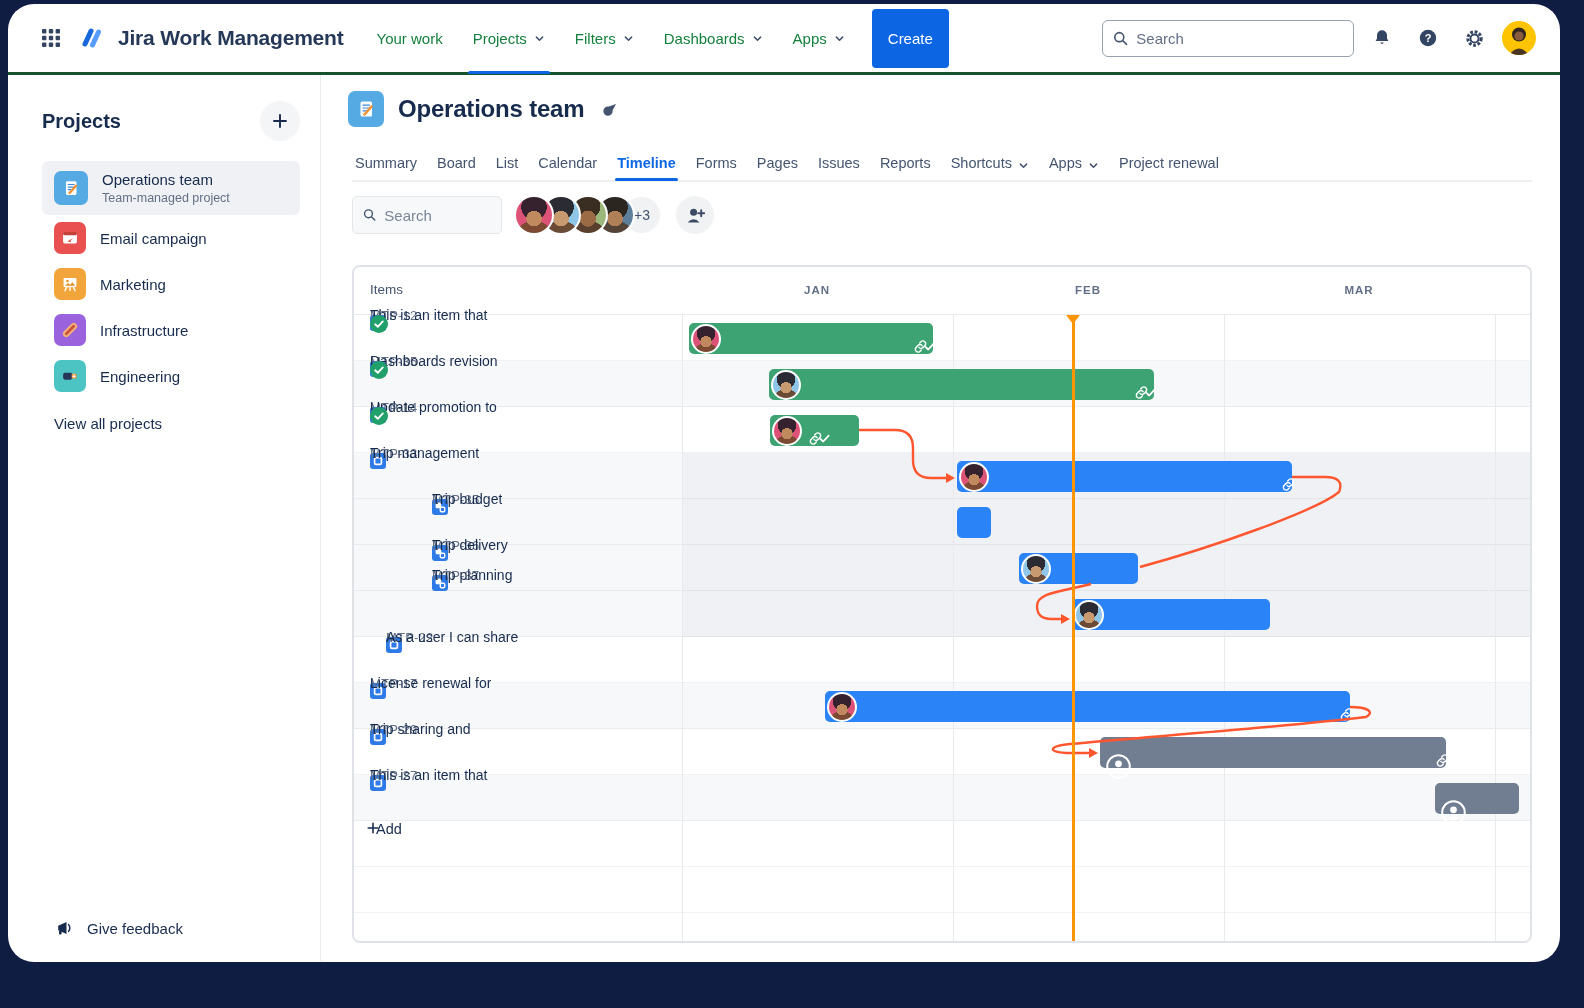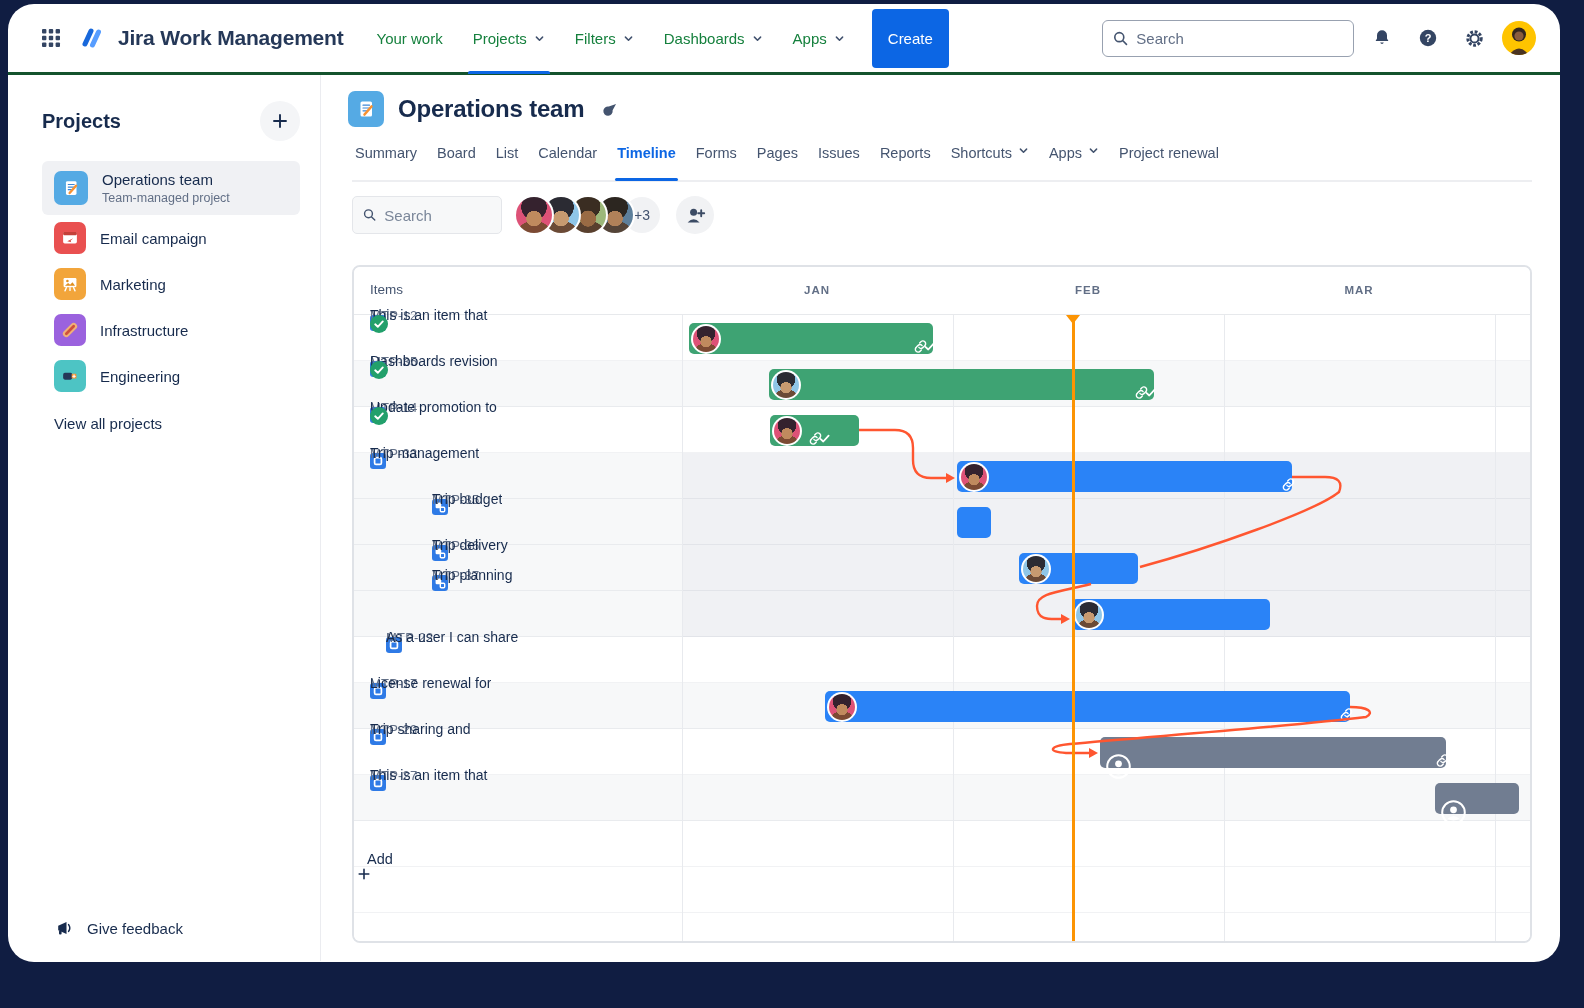--- a/index.html
+++ b/index.html
@@ -44,21 +44,21 @@
   .sb-name{font-size:15px;font-weight:500;color:var(--ink)}
   .sb-sub{font-size:12.5px;color:var(--sub);margin-top:3px}
   .sb-viewall{margin:16px 0 0 12px;font-size:15px;font-weight:500;color:var(--ink);cursor:pointer}
   .sb-feedback{position:absolute;left:48px;bottom:24px;display:flex;align-items:center;gap:13px;
     font-size:15px;font-weight:500;color:var(--ink);cursor:pointer}
   
   .proj-header{position:absolute;left:27px;top:16px;display:flex;align-items:center;gap:14px}
   .proj-title{font-size:24px;font-weight:600;color:var(--ink);letter-spacing:-.2px}
   .pen{margin-left:4px;cursor:pointer;display:flex}
   .tabs{position:absolute;left:24px;top:70px;display:flex;z-index:2}
-  .tab{position:relative;padding:0 10px;font-size:14.5px;font-weight:500;color:#44546F;cursor:pointer;display:flex;align-items:flex-start;gap:6px;height:26px}
+  .tab{position:relative;padding:0 10px;font-size:14.5px;font-weight:500;color:#44546F;cursor:pointer;display:flex;align-items:flex-end;gap:6px;height:26px}
   .tab.active{color:var(--accent);font-weight:600}
   .tab.active::after{content:"";position:absolute;left:8px;right:8px;bottom:-10px;height:3px;border-radius:2px;background:var(--accent)}
   .tab-divider{position:absolute;left:31px;width:1180px;top:105px;height:2px;background:#EDEEF1}
   
   .toolbar{position:absolute;left:31px;top:121px;height:38px;display:flex;align-items:center}
   .tb-search{display:flex;align-items:center;gap:8px;width:150px;height:38px;background:#F7F8F9;
     border:1px solid #E4E6EA;border-radius:5px;padding:0 10px}
   .tb-search input{border:none;outline:none;background:transparent;font-size:15px;width:100%;color:#42526E;font-family:inherit}
   .tb-search input::placeholder{color:#7A8699}
   .av{border-radius:50%;flex:none;background-size:cover}
@@ -84,21 +84,21 @@
   .row-left,.row-right{height:46px}
   .row-left{left:0;width:328px;border-bottom:1px solid rgba(9,30,66,.06);display:flex;align-items:center;position:absolute}
   .row-right{left:328px;width:848px;border-bottom:1px solid rgba(9,30,66,.06)}
   .rl-inner{position:static!important;display:flex;align-items:center;width:100%;padding-left:16px;gap:10px}
   .rl-inner.sub{padding-left:78px}
   .rkey{font-size:13px;color:var(--sub);width:56px;flex:none;letter-spacing:.2px}
   .rsum{font-size:14px;color:var(--ink);white-space:nowrap;overflow:hidden}
   .rcheck{margin-left:auto;margin-right:14px;flex:none;display:flex;cursor:pointer}
   .chev{flex:none;display:flex;cursor:pointer;width:16px}
   .ticon{flex:none;display:flex}
-  .addrow{display:flex;align-items:flex-end;gap:10px;padding-left:3px;font-size:14.5px;font-weight:500;color:var(--ink);cursor:pointer}
+  .addrow{display:flex;align-items:flex-start;gap:10px;padding-left:12px;font-size:14.5px;font-weight:500;color:var(--ink);cursor:pointer}
   .bar{height:31px;border-radius:5px;display:flex;align-items:center;z-index:5;cursor:pointer}
   .bar .av{position:static;width:26px;height:26px;margin-left:4px;box-shadow:0 0 0 2px #fff}
   .bar .bicons{position:static;display:flex;gap:9px;align-items:center}
   .bar .bicons.right{margin-left:auto;margin-right:11px}
   .bar .bicons.left{margin-left:8px}
   .bar-green{background:var(--green)}
   .bar-blue{background:var(--blue)}
   .bar-gray{background:var(--gray)}
   .bar .defav{position:static;margin-left:5px;display:flex}
   svg{display:block}

